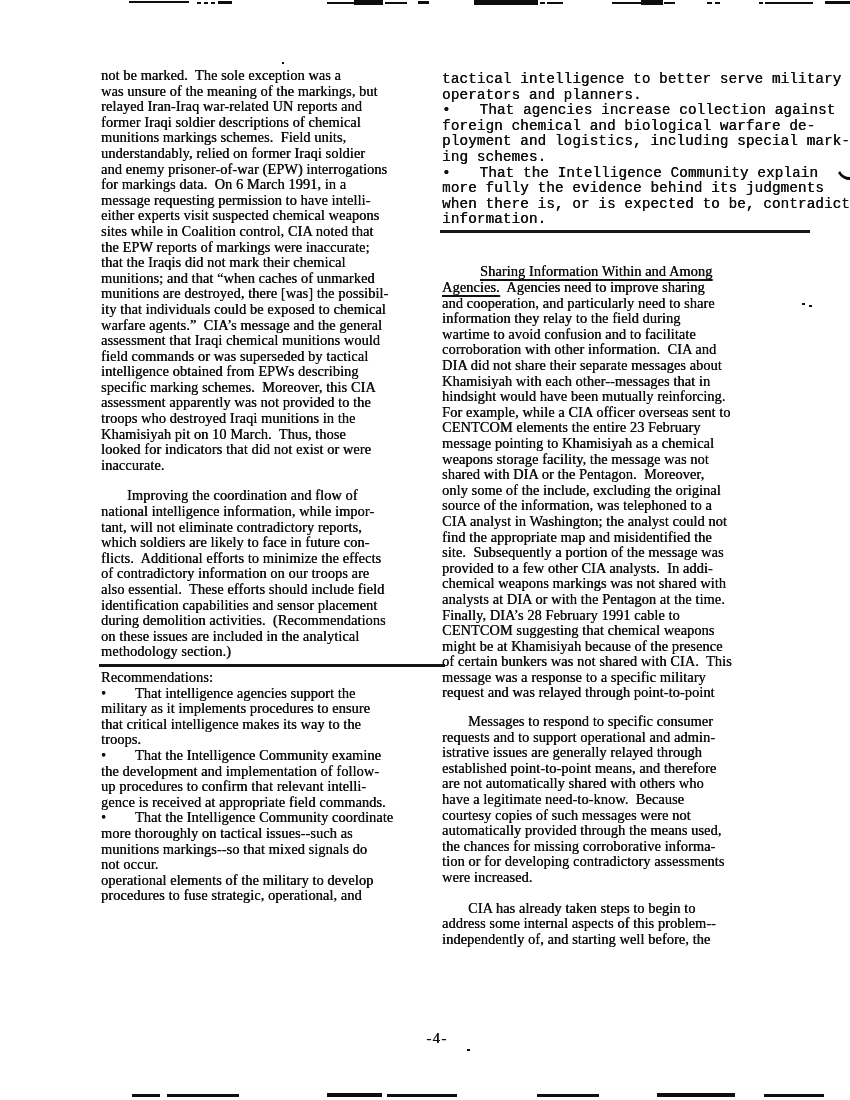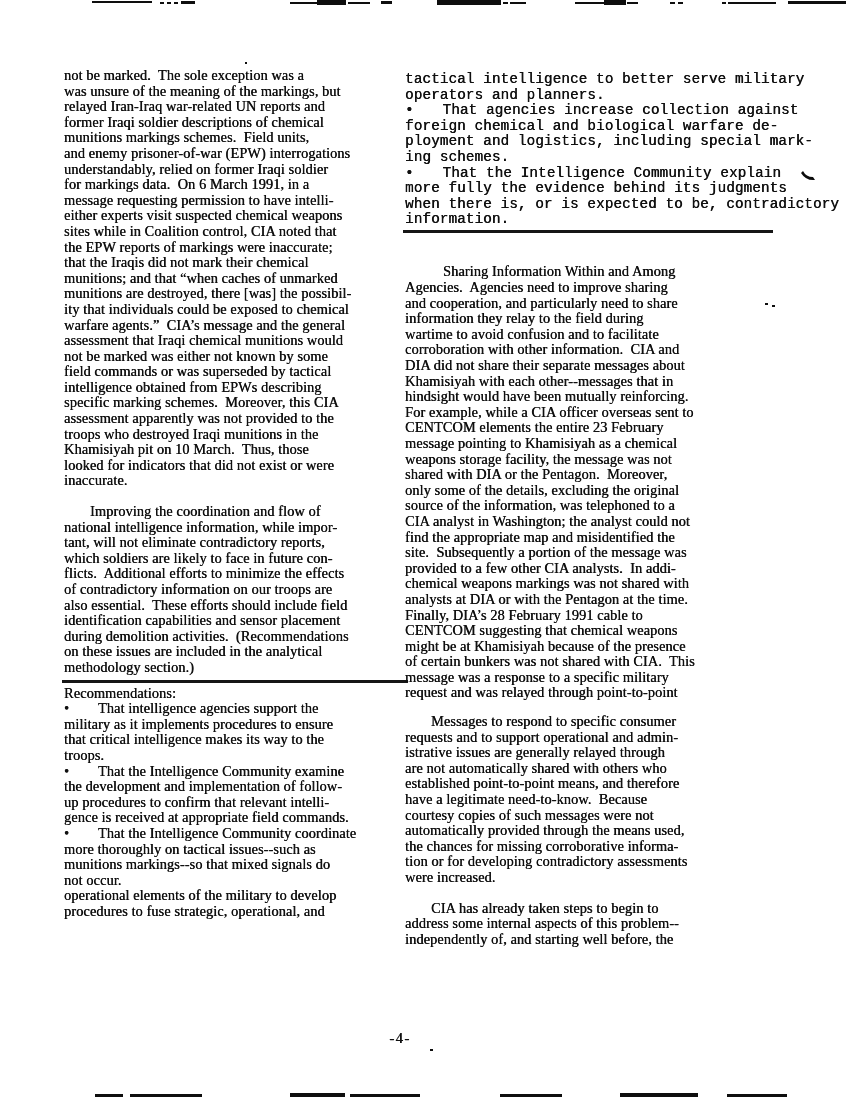--- a/index.html
+++ b/index.html
@@ -1,31 +1,31 @@
 <!DOCTYPE html>
 <html><head>
 <meta charset="utf-8">
 <style>
   html,body{margin:0;padding:0;}
   body{
     width:850px;height:1100px;position:relative;background:#ffffff;
     font-family:"Liberation Serif", serif;color:#101010;overflow:hidden;
   }
-  .page{position:absolute;inset:0;background:#fff;}
+  .page{position:absolute;inset:0;background:#fff;margin-left:37px;}
   .col{position:absolute;}
   #col-left{left:64px;top:68px;width:340px;}
   #col-right{left:405px;top:72px;width:364px;}
   .blk{margin:0;}
   .line{
     white-space:pre;font-size:14.3px;line-height:15.6px;height:15.6px;
     letter-spacing:0.1px;text-shadow:0.35px 0 0 currentColor;
   }
   .line.fi{text-indent:26px;}
   .line.hi{text-indent:38px;}
-  .u{text-decoration-thickness:1.6px;text-underline-offset:2.5px;}
+  .u{text-decoration:underline;text-decoration-thickness:1.6px;text-underline-offset:2.5px;}
   .rule{height:3px;background:#161616;margin-left:-2px;margin-right:-4px;}
   #col-right .rule{height:3.5px;}
   .artifact{position:absolute;background:#0e0e0e;}
   #page-number{
     position:absolute;left:370px;top:1030px;width:60px;text-align:center;
     font-size:14.5px;letter-spacing:1.5px;text-shadow:0.4px 0 0 currentColor;
   }
   #edge-tick{position:absolute;left:799px;top:169px;}
 </style>
 </head>
@@ -56,34 +56,33 @@
       <div class="artifact" style="left: 788px; top: 1px; width: 58px; height: 3px;"></div>
     </div>
 
   <div class="col" id="col-left">
       <div class="blk" style="margin-top: 0px;">
         <div class="line">not be marked.  The sole exception was a</div>
         <div class="line">was unsure of the meaning of the markings, but</div>
         <div class="line">relayed Iran-Iraq war-related UN reports and</div>
         <div class="line">former Iraqi soldier descriptions of chemical</div>
         <div class="line">munitions markings schemes.  Field units,</div>
+        <div class="line">understandably, relied on former Iraqi soldier</div>
         <div class="line">and enemy prisoner-of-war (EPW) interrogations</div>
-        <div class="line">understandably, relied on former Iraqi soldier</div>
         <div class="line">for markings data.  On 6 March 1991, in a</div>
         <div class="line">message requesting permission to have intelli-</div>
         <div class="line">either experts visit suspected chemical weapons</div>
         <div class="line">sites while in Coalition control, CIA noted that</div>
         <div class="line">the EPW reports of markings were inaccurate;</div>
         <div class="line">that the Iraqis did not mark their chemical</div>
         <div class="line">munitions; and that “when caches of unmarked</div>
         <div class="line">munitions are destroyed, there [was] the possibil-</div>
         <div class="line">ity that individuals could be exposed to chemical</div>
         <div class="line">warfare agents.”  CIA’s message and the general</div>
         <div class="line">assessment that Iraqi chemical munitions would</div>
-        <div class="line">not be marked was either not known by some</div>
         <div class="line">field commands or was superseded by tactical</div>
         <div class="line">intelligence obtained from EPWs describing</div>
         <div class="line">specific marking schemes.  Moreover, this CIA</div>
         <div class="line">assessment apparently was not provided to the</div>
         <div class="line">troops who destroyed Iraqi munitions in the</div>
         <div class="line">Khamisiyah pit on 10 March.  Thus, those</div>
         <div class="line">looked for indicators that did not exist or were</div>
         <div class="line">inaccurate.</div>
       </div>
       <div class="blk" style="margin-top: 15px;">
@@ -140,41 +139,41 @@
         <div class="line">wartime to avoid confusion and to facilitate</div>
         <div class="line">corroboration with other information.  CIA and</div>
         <div class="line">DIA did not share their separate messages about</div>
         <div class="line">Khamisiyah with each other--messages that in</div>
         <div class="line">hindsight would have been mutually reinforcing.</div>
         <div class="line">For example, while a CIA officer overseas sent to</div>
         <div class="line">CENTCOM elements the entire 23 February</div>
         <div class="line">message pointing to Khamisiyah as a chemical</div>
         <div class="line">weapons storage facility, the message was not</div>
         <div class="line">shared with DIA or the Pentagon.  Moreover,</div>
-        <div class="line">only some of the details, excluding the original</div>
+        <div class="line">only some of the include, excluding the original</div>
         <div class="line">source of the information, was telephoned to a</div>
         <div class="line">CIA analyst in Washington; the analyst could not</div>
         <div class="line">find the appropriate map and misidentified the</div>
         <div class="line">site.  Subsequently a portion of the message was</div>
         <div class="line">provided to a few other CIA analysts.  In addi-</div>
         <div class="line">chemical weapons markings was not shared with</div>
         <div class="line">analysts at DIA or with the Pentagon at the time.</div>
         <div class="line">Finally, DIA’s 28 February 1991 cable to</div>
         <div class="line">CENTCOM suggesting that chemical weapons</div>
         <div class="line">might be at Khamisiyah because of the presence</div>
         <div class="line">of certain bunkers was not shared with CIA.  This</div>
         <div class="line">message was a response to a specific military</div>
         <div class="line">request and was relayed through point-to-point</div>
       </div>
       <div class="blk" style="margin-top: 13px;">
         <div class="line fi">Messages to respond to specific consumer</div>
         <div class="line">requests and to support operational and admin-</div>
         <div class="line">istrative issues are generally relayed through</div>
+        <div class="line">established point-to-point means, and therefore</div>
         <div class="line">are not automatically shared with others who</div>
-        <div class="line">established point-to-point means, and therefore</div>
         <div class="line">have a legitimate need-to-know.  Because</div>
         <div class="line">courtesy copies of such messages were not</div>
         <div class="line">automatically provided through the means used,</div>
         <div class="line">the chances for missing corroborative informa-</div>
         <div class="line">tion or for developing contradictory assessments</div>
         <div class="line">were increased.</div>
       </div>
       <div class="blk" style="margin-top: 15px;">
         <div class="line fi">CIA has already taken steps to begin to</div>
         <div class="line">address some internal aspects of this problem--</div>

